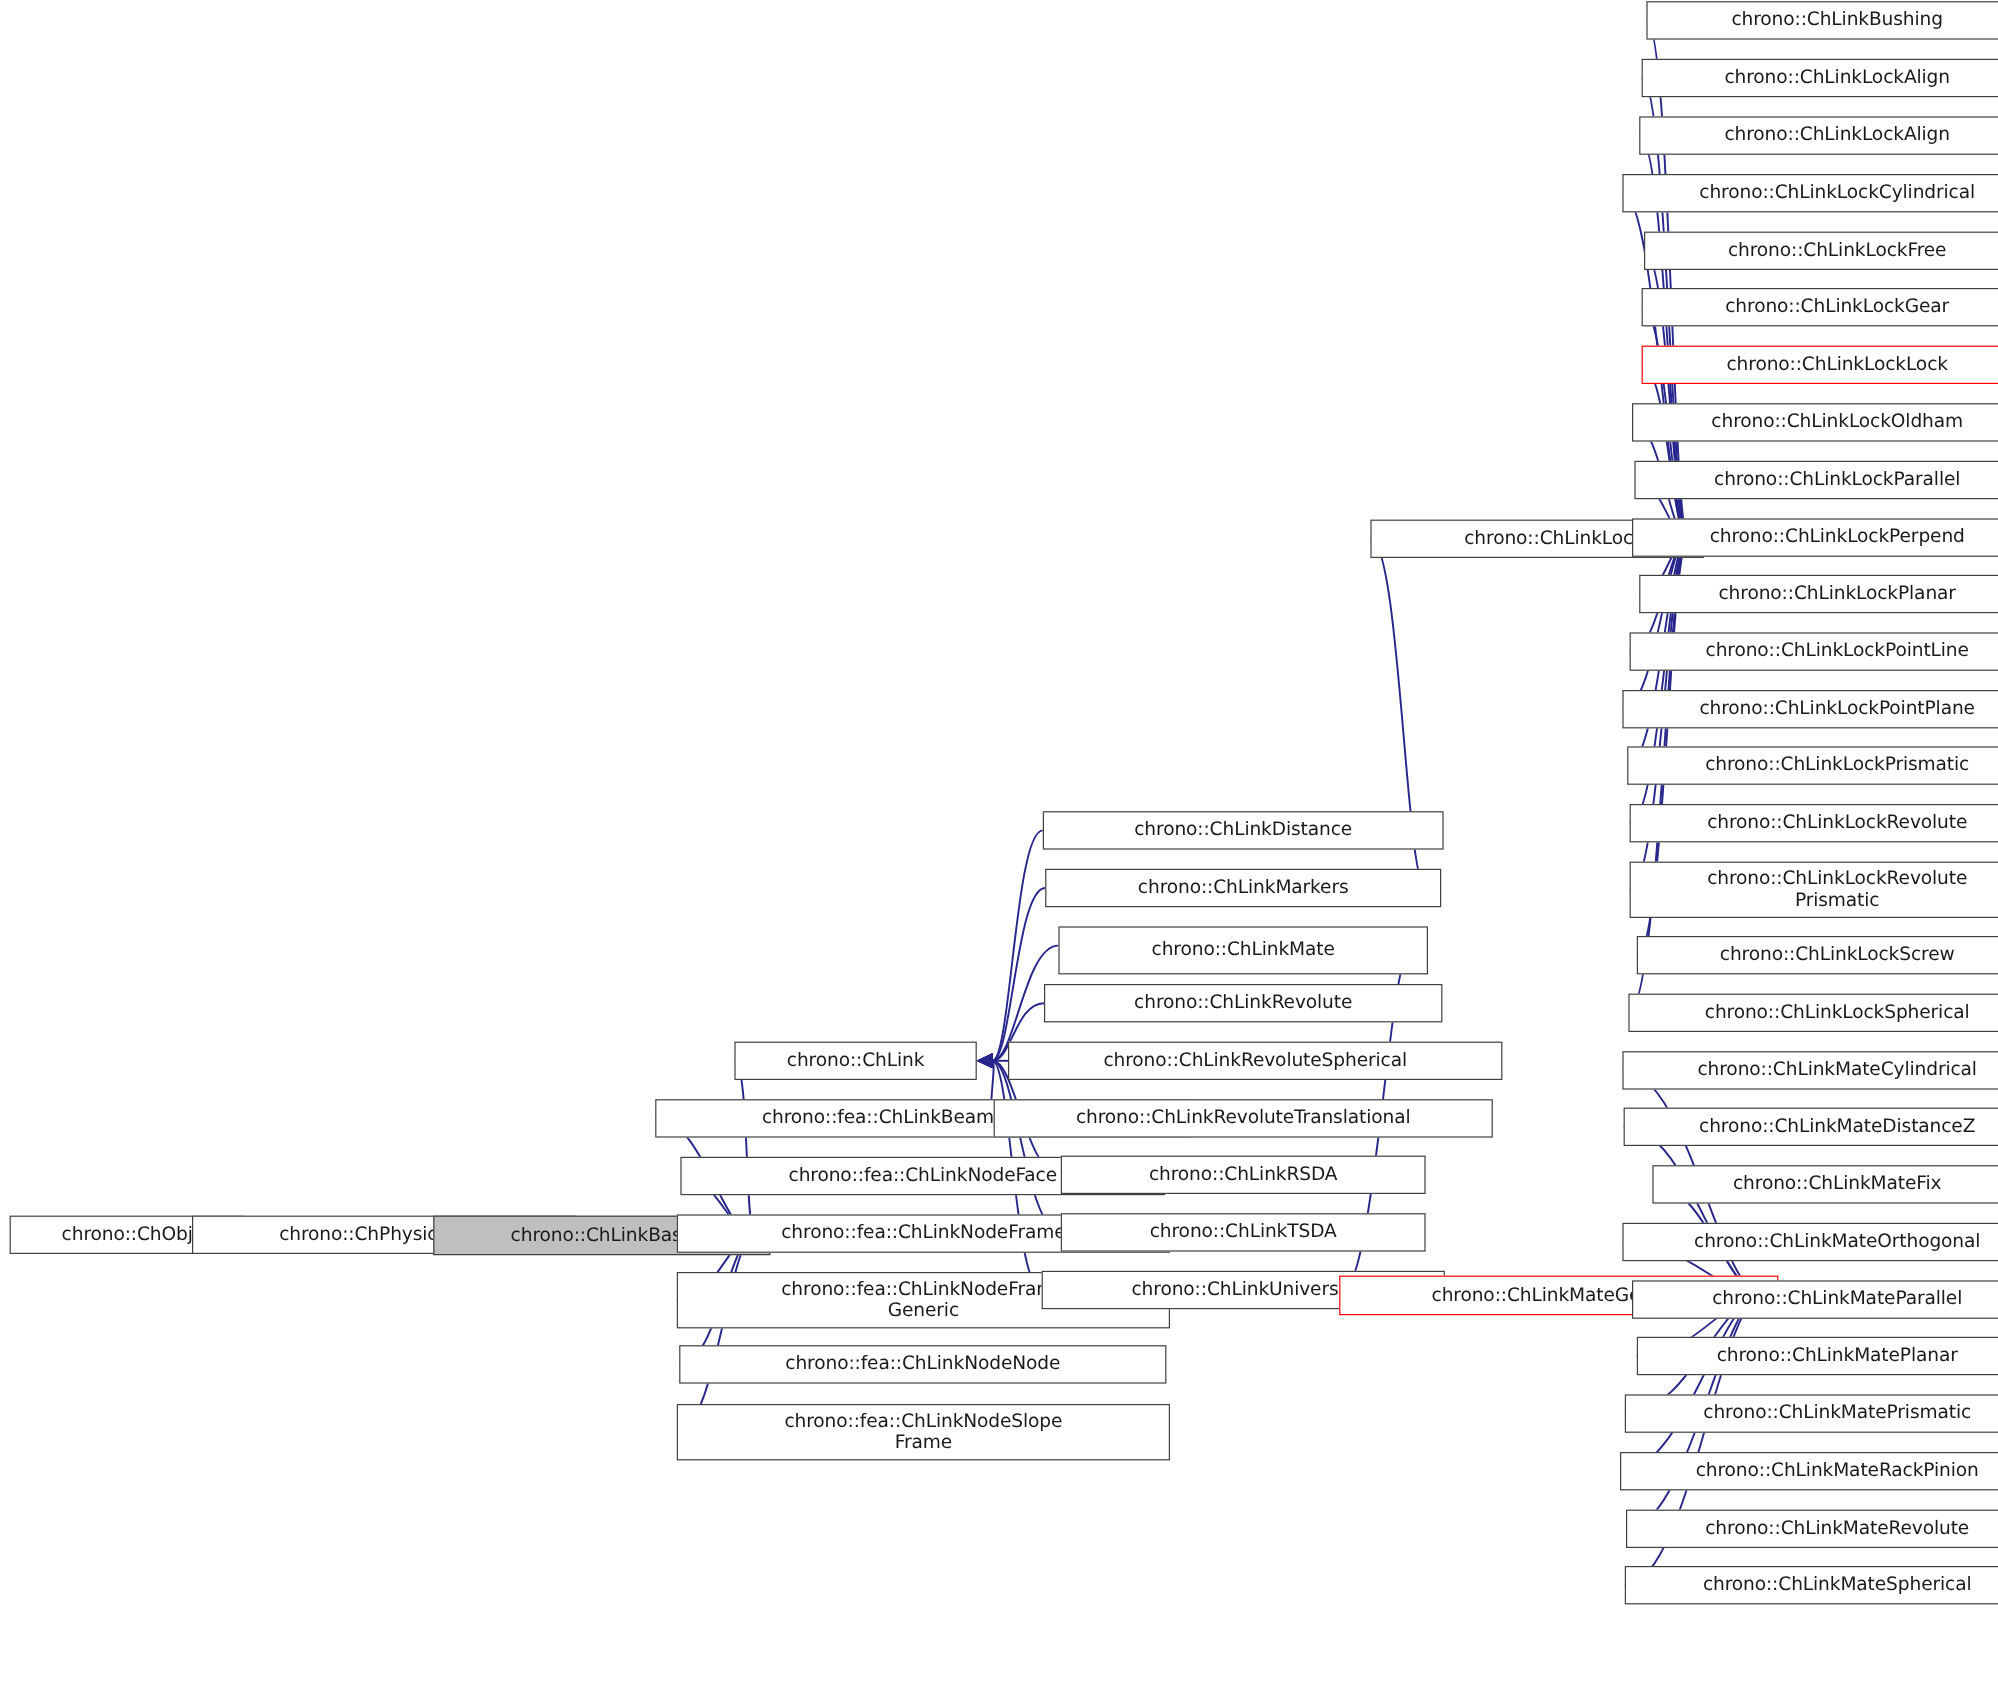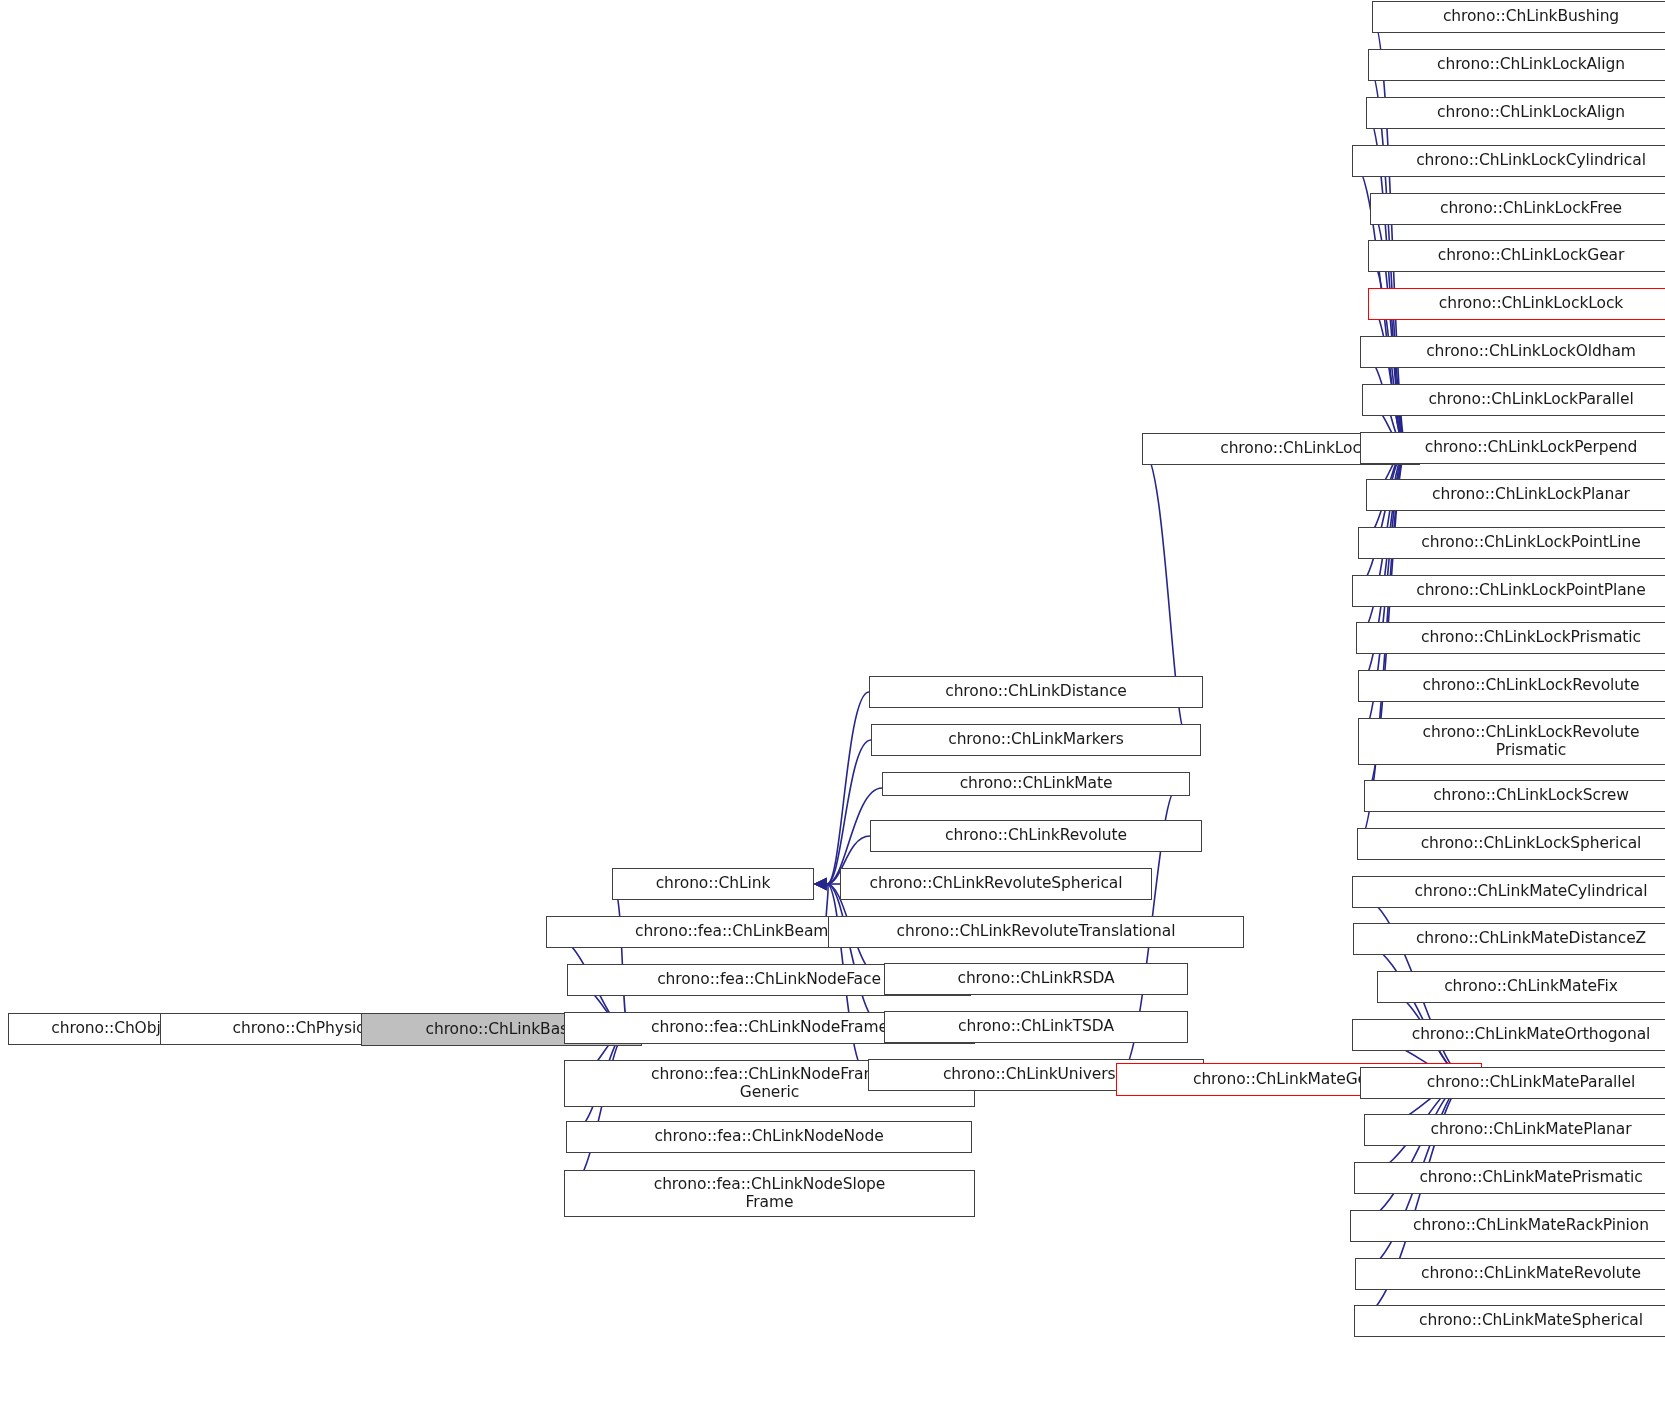--- a/index.html
+++ b/index.html
@@ -138,23 +138,23 @@
       <div class="node" style="left: 546px; top: 916px; width: 446px; height: 32px;"><span>chrono::fea::ChLinkBeamIGAFrame</span></div>
       <div class="node" style="left: 567px; top: 964px; width: 404px; height: 32px;"><span>chrono::fea::ChLinkNodeFace</span></div>
       <div class="node" style="left: 564px; top: 1012px; width: 411px; height: 32px;"><span>chrono::fea::ChLinkNodeFrame</span></div>
       <div class="node" style="left: 564px; top: 1060px; width: 411px; height: 47px;"><span>chrono::fea::ChLinkNodeFrame
 Generic</span></div>
       <div class="node" style="left: 566px; top: 1121px; width: 406px; height: 32px;"><span>chrono::fea::ChLinkNodeNode</span></div>
       <div class="node" style="left: 564px; top: 1170px; width: 411px; height: 47px;"><span>chrono::fea::ChLinkNodeSlope
 Frame</span></div>
       <div class="node" style="left: 869px; top: 676px; width: 334px; height: 32px;"><span>chrono::ChLinkDistance</span></div>
       <div class="node" style="left: 871px; top: 724px; width: 330px; height: 32px;"><span>chrono::ChLinkMarkers</span></div>
-      <div class="node" style="left: 882px; top: 772px; width: 308px; height: 24px;"><span>chrono::ChLinkMate</span></div>
+      <div class="node" style="left: 882px; top: 772px; width: 308px; height: 40px;"><span>chrono::ChLinkMate</span></div>
       <div class="node" style="left: 870px; top: 820px; width: 332px; height: 32px; text-align: center;"><span>chrono::ChLinkRevolute</span></div>
-      <div class="node" style="left: 840px; top: 868px; width: 312px; height: 32px;"><span>chrono::ChLinkRevoluteSpherical</span></div>
+      <div class="node" style="left: 840px; top: 868px; width: 412px; height: 32px;"><span>chrono::ChLinkRevoluteSpherical</span></div>
       <div class="node" style="left: 828px; top: 916px; width: 416px; height: 32px; align-items: center;"><span>chrono::ChLinkRevoluteTranslational</span></div>
       <div class="node" style="left: 884px; top: 963px; width: 304px; height: 32px;"><span>chrono::ChLinkRSDA</span></div>
       <div class="node" style="left: 884px; top: 1011px; width: 304px; height: 32px;"><span>chrono::ChLinkTSDA</span></div>
       <div class="node" style="left: 868px; top: 1059px; width: 336px; height: 32px;"><span>chrono::ChLinkUniversal</span></div>
       <div class="node" style="left: 1142px; top: 433px; width: 278px; height: 32px; padding-left: 28px;"><span>chrono::ChLinkLock</span></div>
       <div class="node red" style="left: 1116px; top: 1063px; width: 366px; height: 33px;"><span>chrono::ChLinkMateGeneric</span></div>
       <div class="node" style="left: 1372px; top: 1px; width: 318px; height: 32px;"><span>chrono::ChLinkBushing</span></div>
       <div class="node" style="left: 1368px; top: 49px; width: 326px; height: 32px;"><span>chrono::ChLinkLockAlign</span></div>
       <div class="node" style="left: 1366px; top: 97px; width: 330px; height: 32px;"><span>chrono::ChLinkLockAlign</span></div>
       <div class="node" style="left: 1352px; top: 145px; width: 358px; height: 32px;"><span>chrono::ChLinkLockCylindrical</span></div>

